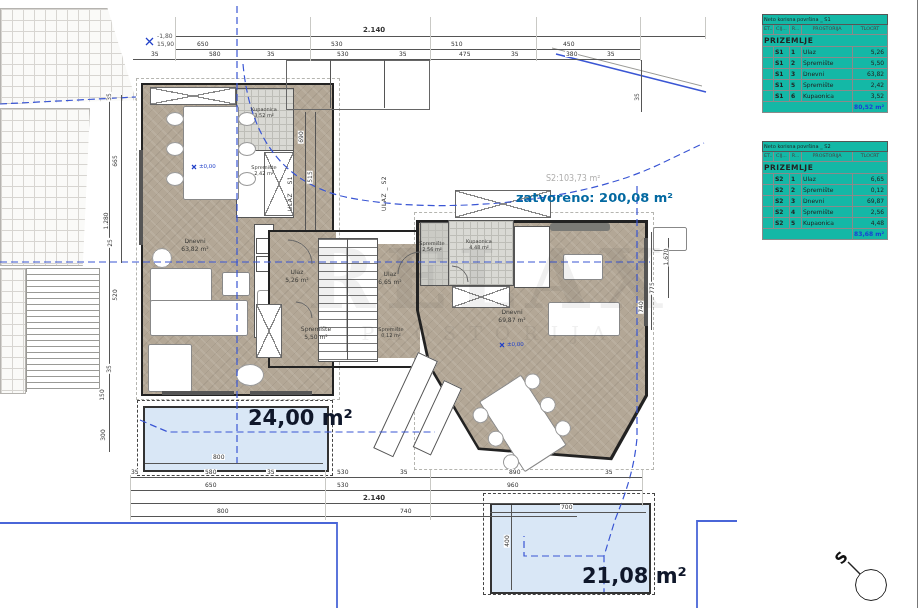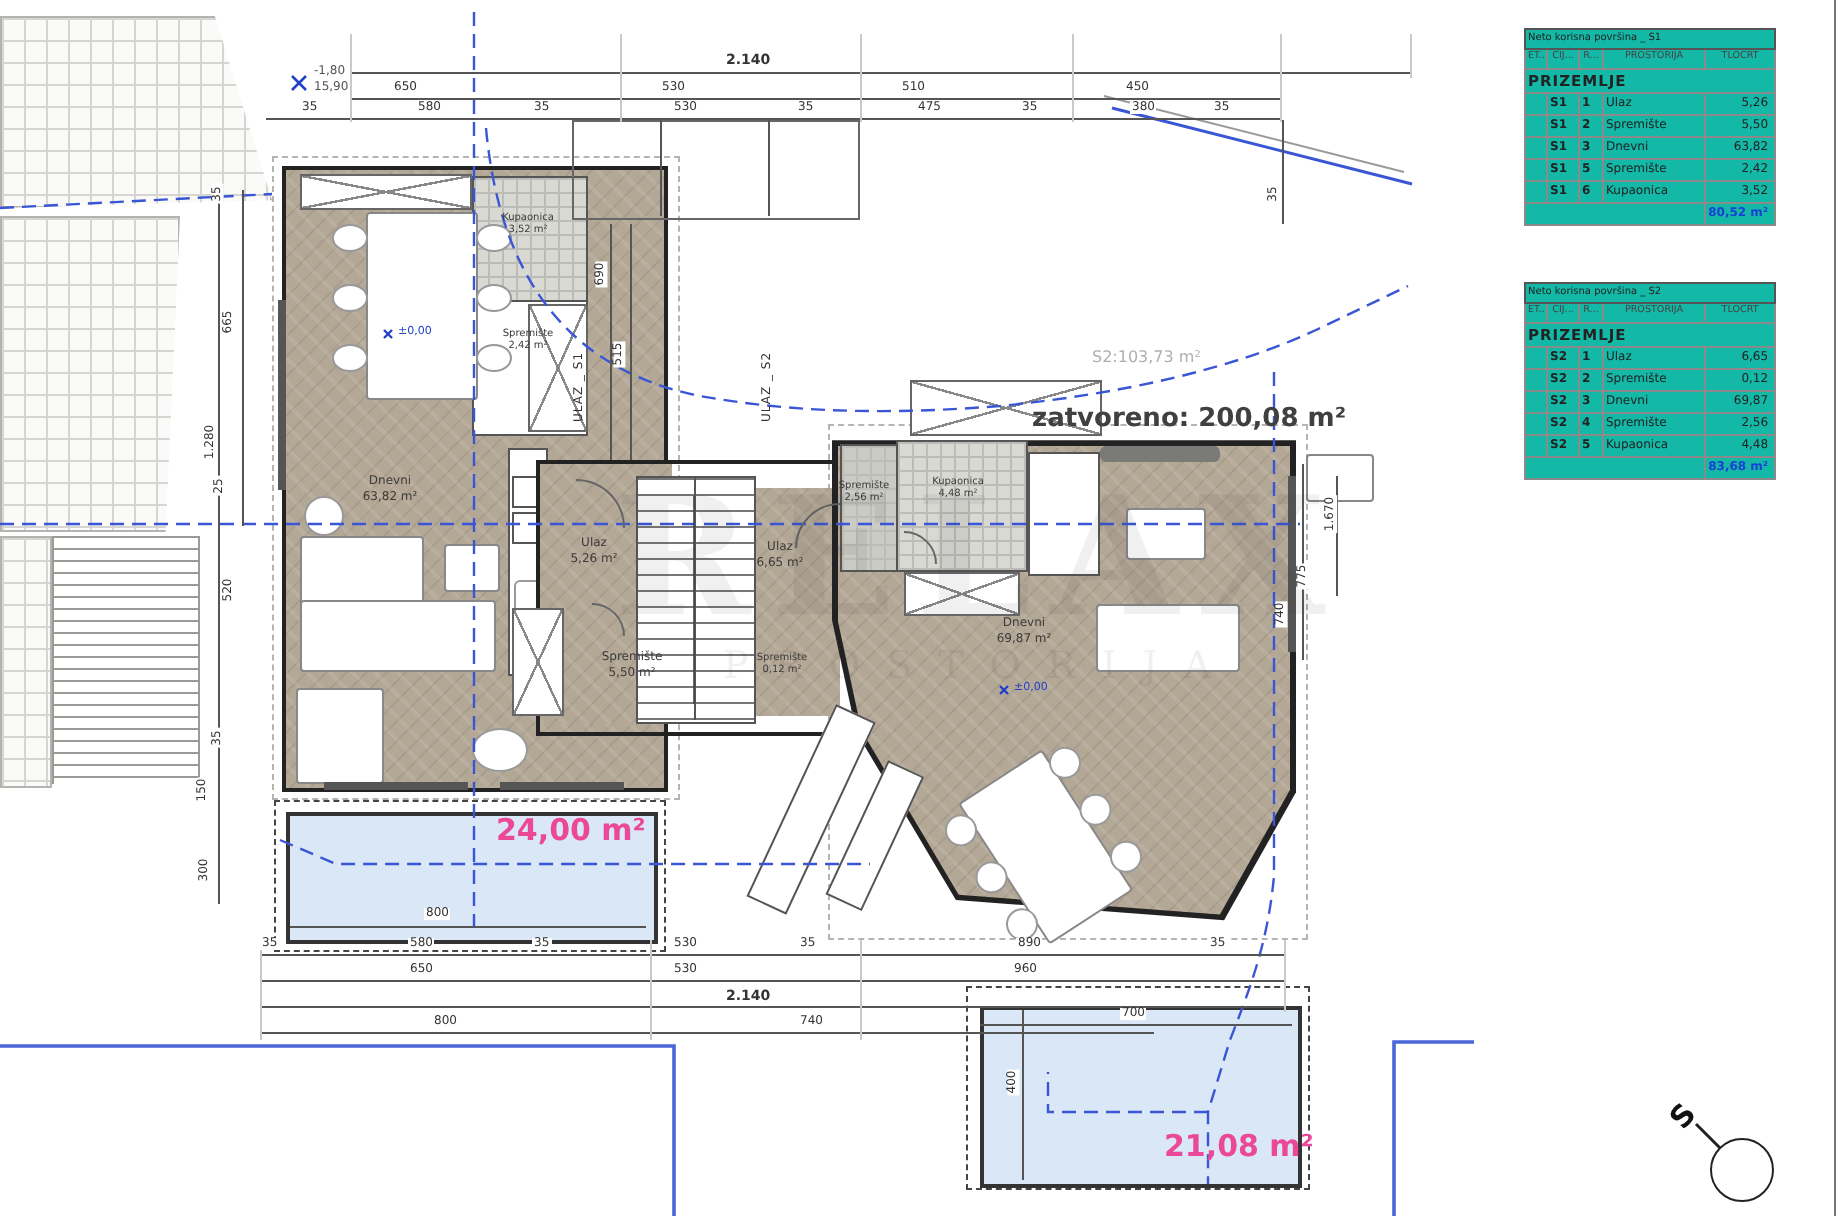--- a/index.html
+++ b/index.html
@@ -35,24 +35,24 @@
   
   .dln{background:#555;height:1px;}
   .dlnv{background:#555;width:1px;}
   .ext{background:#c9c9c5;width:1px;}
   .dim{position:absolute;font-size:6px;line-height:1;color:#333;background:#fff;padding:0 1px;white-space:nowrap;}
   .dimv{transform:rotate(-90deg);}
   .dimbig{font-size:7px;font-weight:bold;}
   
   .rlabel{position:absolute;font-size:6px;line-height:1.25;color:#3b3b38;text-align:center;white-space:nowrap;}
   .rlabel.sm{font-size:5px;}
-  .poollabel{position:absolute;font-size:15px;font-weight:bold;color:#ec4899;white-space:nowrap;}
+  .poollabel{position:absolute;font-size:21px;font-weight:bold;color:#0f172a;white-space:nowrap;}
   .lvl{position:absolute;font-size:5.5px;color:#2140c8;white-space:nowrap;}
   .ulazlbl{position:absolute;font-size:6px;color:#333;transform:rotate(-90deg);white-space:nowrap;letter-spacing:.5px;}
-  #zatv{position:absolute;left:516px;top:202px;font-size:13px;font-weight:bold;color:#404040;white-space:nowrap;}
+  #zatv{position:absolute;left:516px;top:190px;font-size:13px;font-weight:bold;color:#0369a1;white-space:nowrap;}
   #s2gray{position:absolute;left:546px;top:174px;font-size:8px;color:#b0afae;white-space:nowrap;}
   
   .pool{background:#d9e7f6;border:2px solid #333;}
   .pooldash{border:1px dashed #444;background:transparent;}
   
   #wm{position:absolute;left:300px;top:238px;width:380px;text-align:center;pointer-events:none;
       font-family:"DejaVu Serif",serif;color:rgba(40,40,40,0.07);}
   #wm .l1{font-size:82px;line-height:1;letter-spacing:10px;font-weight:bold;}
   #wm .l2{font-size:19px;letter-spacing:13px;margin-top:2px;}
   

